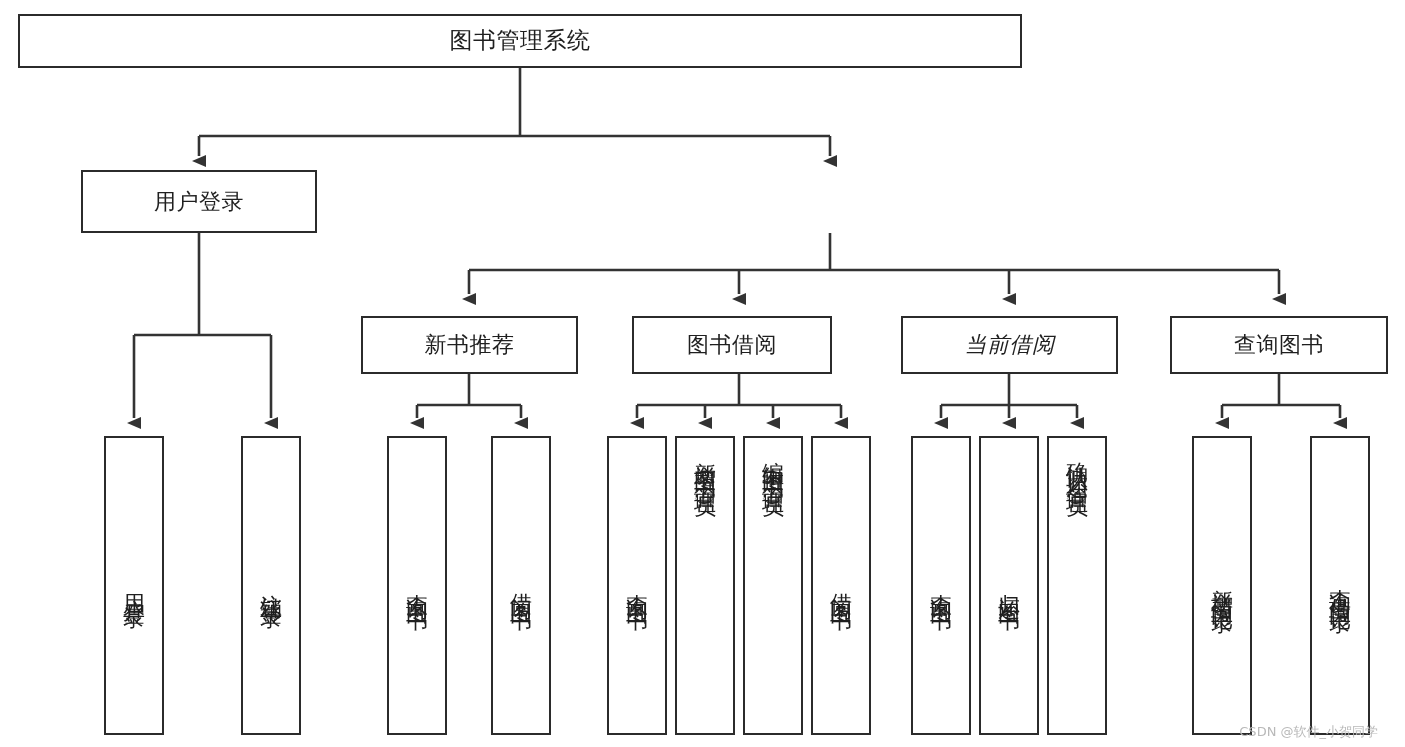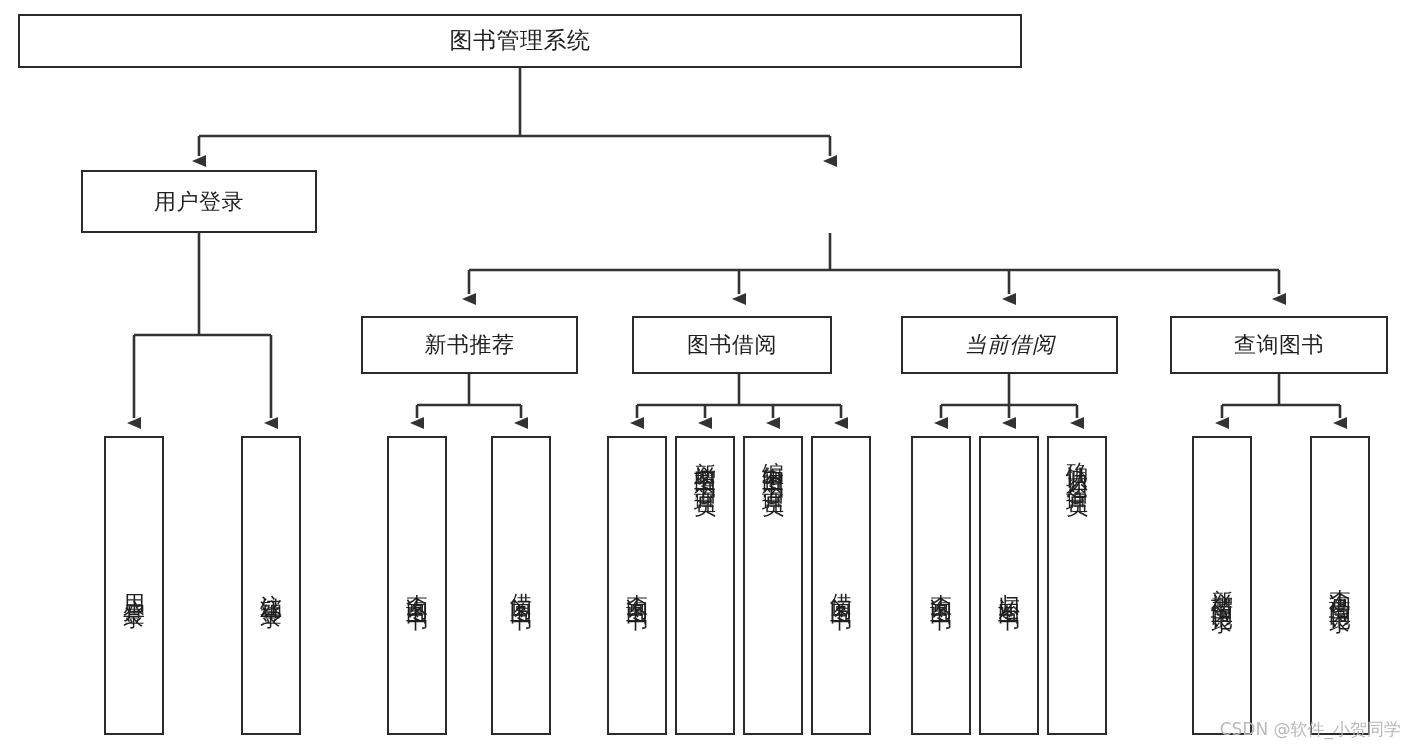--- a/index.html
+++ b/index.html
@@ -65,23 +65,23 @@
   .node.vertical.center .label {
     margin-top: auto;
     margin-bottom: auto;
   }
   .node.vertical.center {
     align-items: center;
     padding-top: 0;
   }
   .watermark {
     position: absolute;
-    right: 4px;
+    right: 27px;
     bottom: 6px;
-    font-size: 17px;
+    font-size: 13px;
     color: #b9b9b9;
     z-index: 5;
     white-space: nowrap;
     margin-left: 44px;
   }
 </style>
 </head>
 <body>
 
 <div id="canvas">

